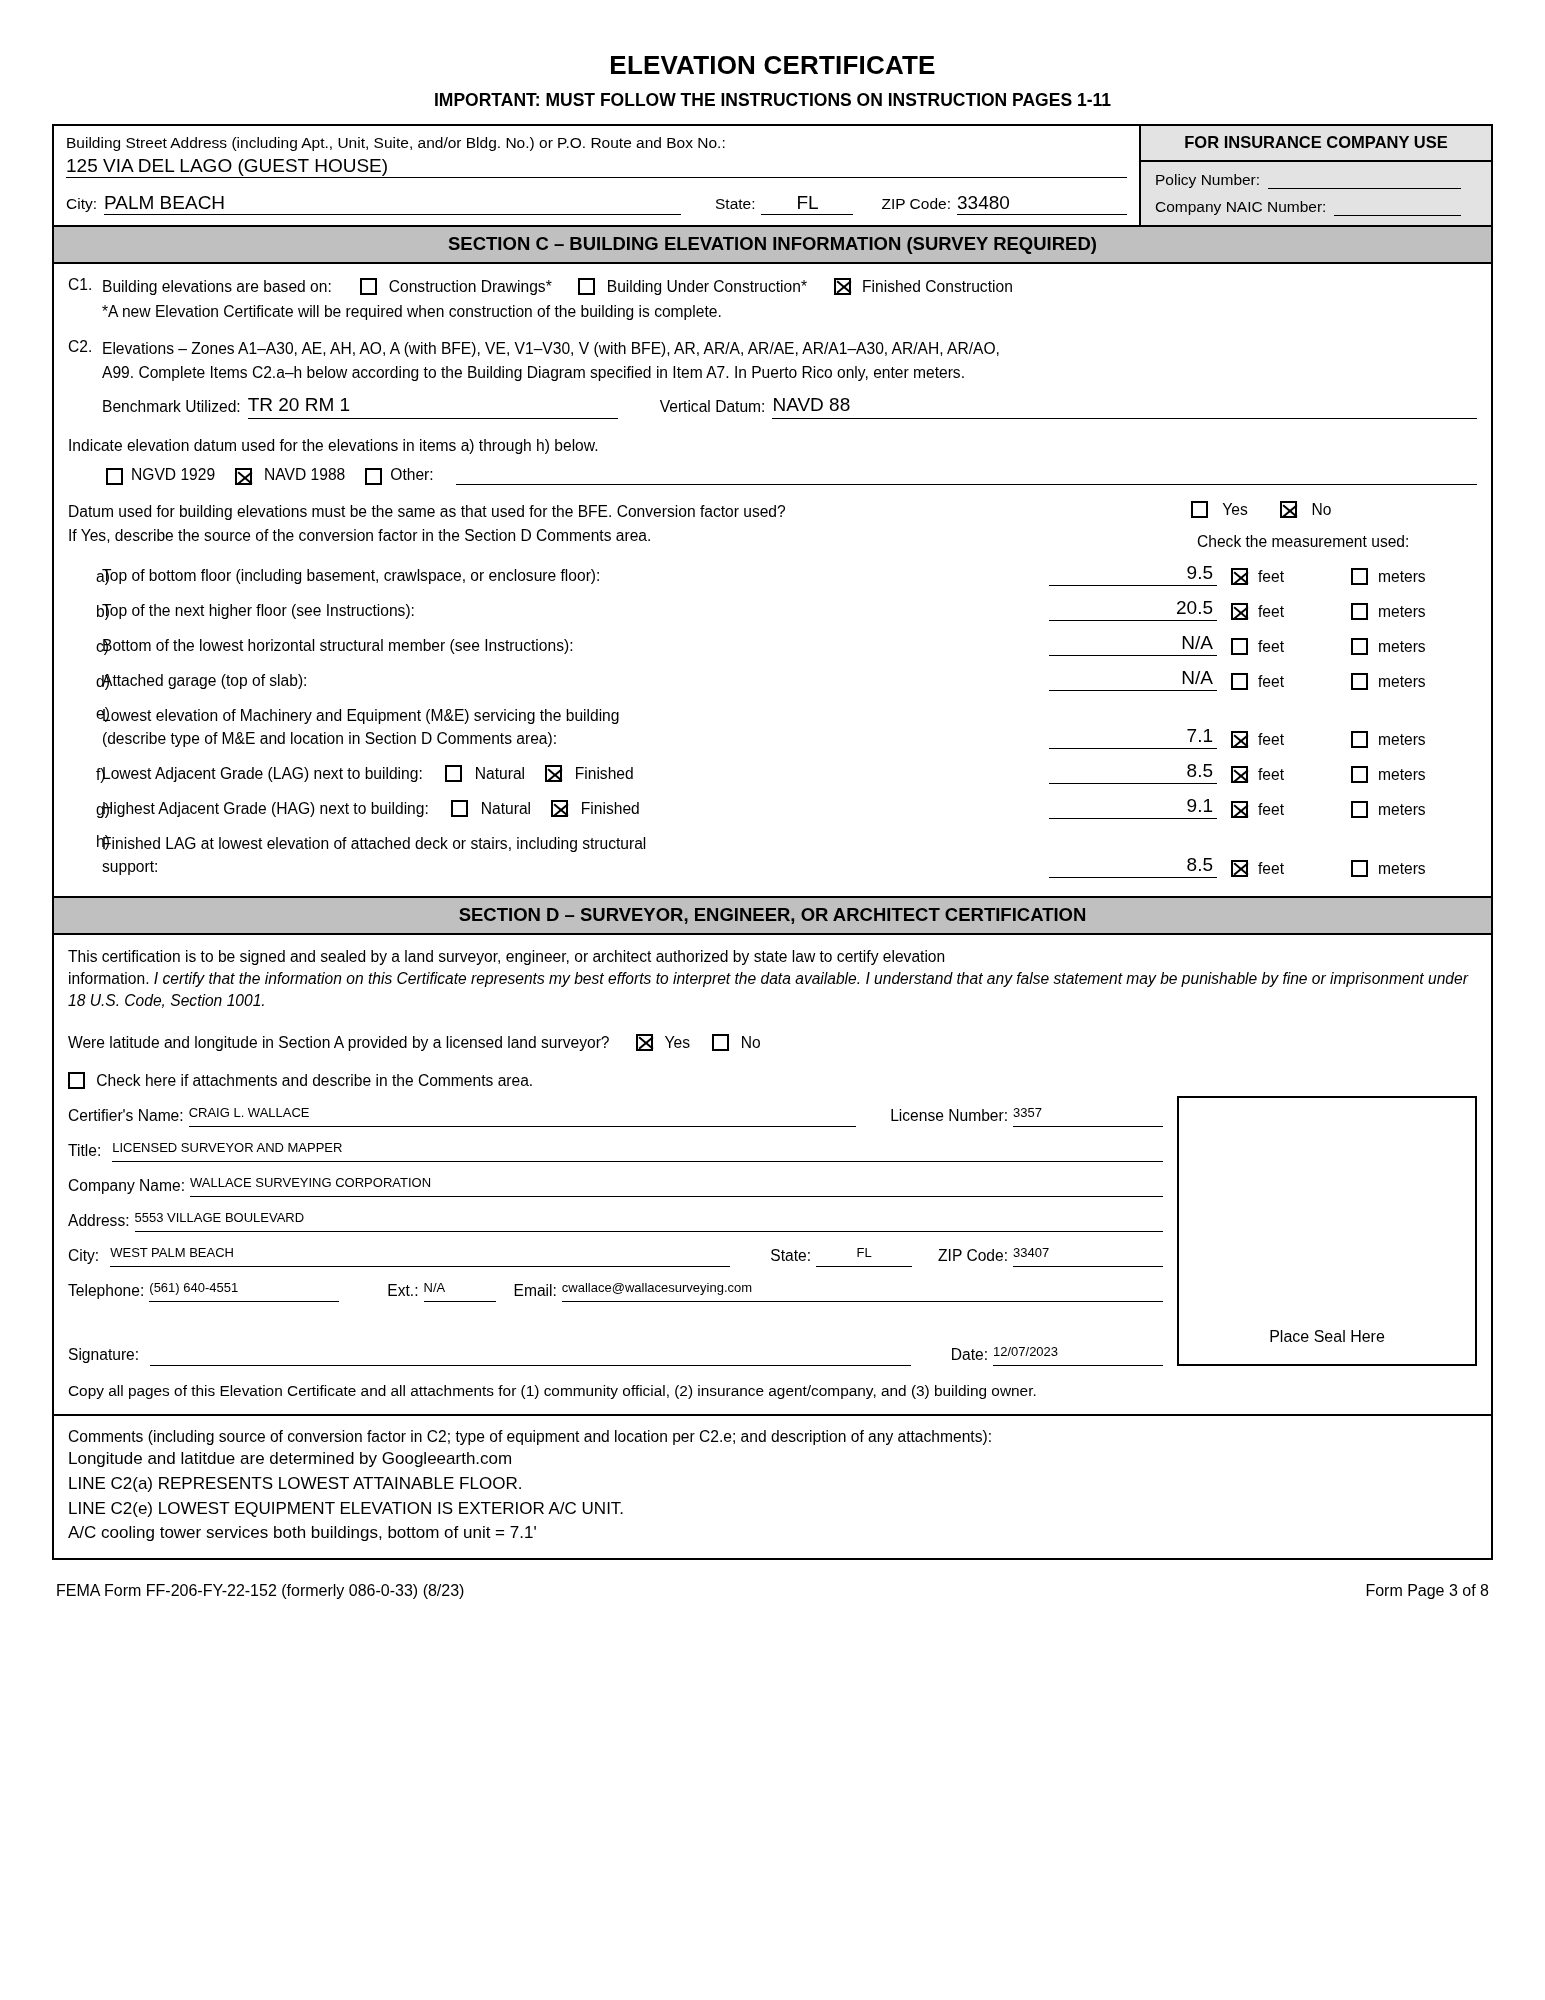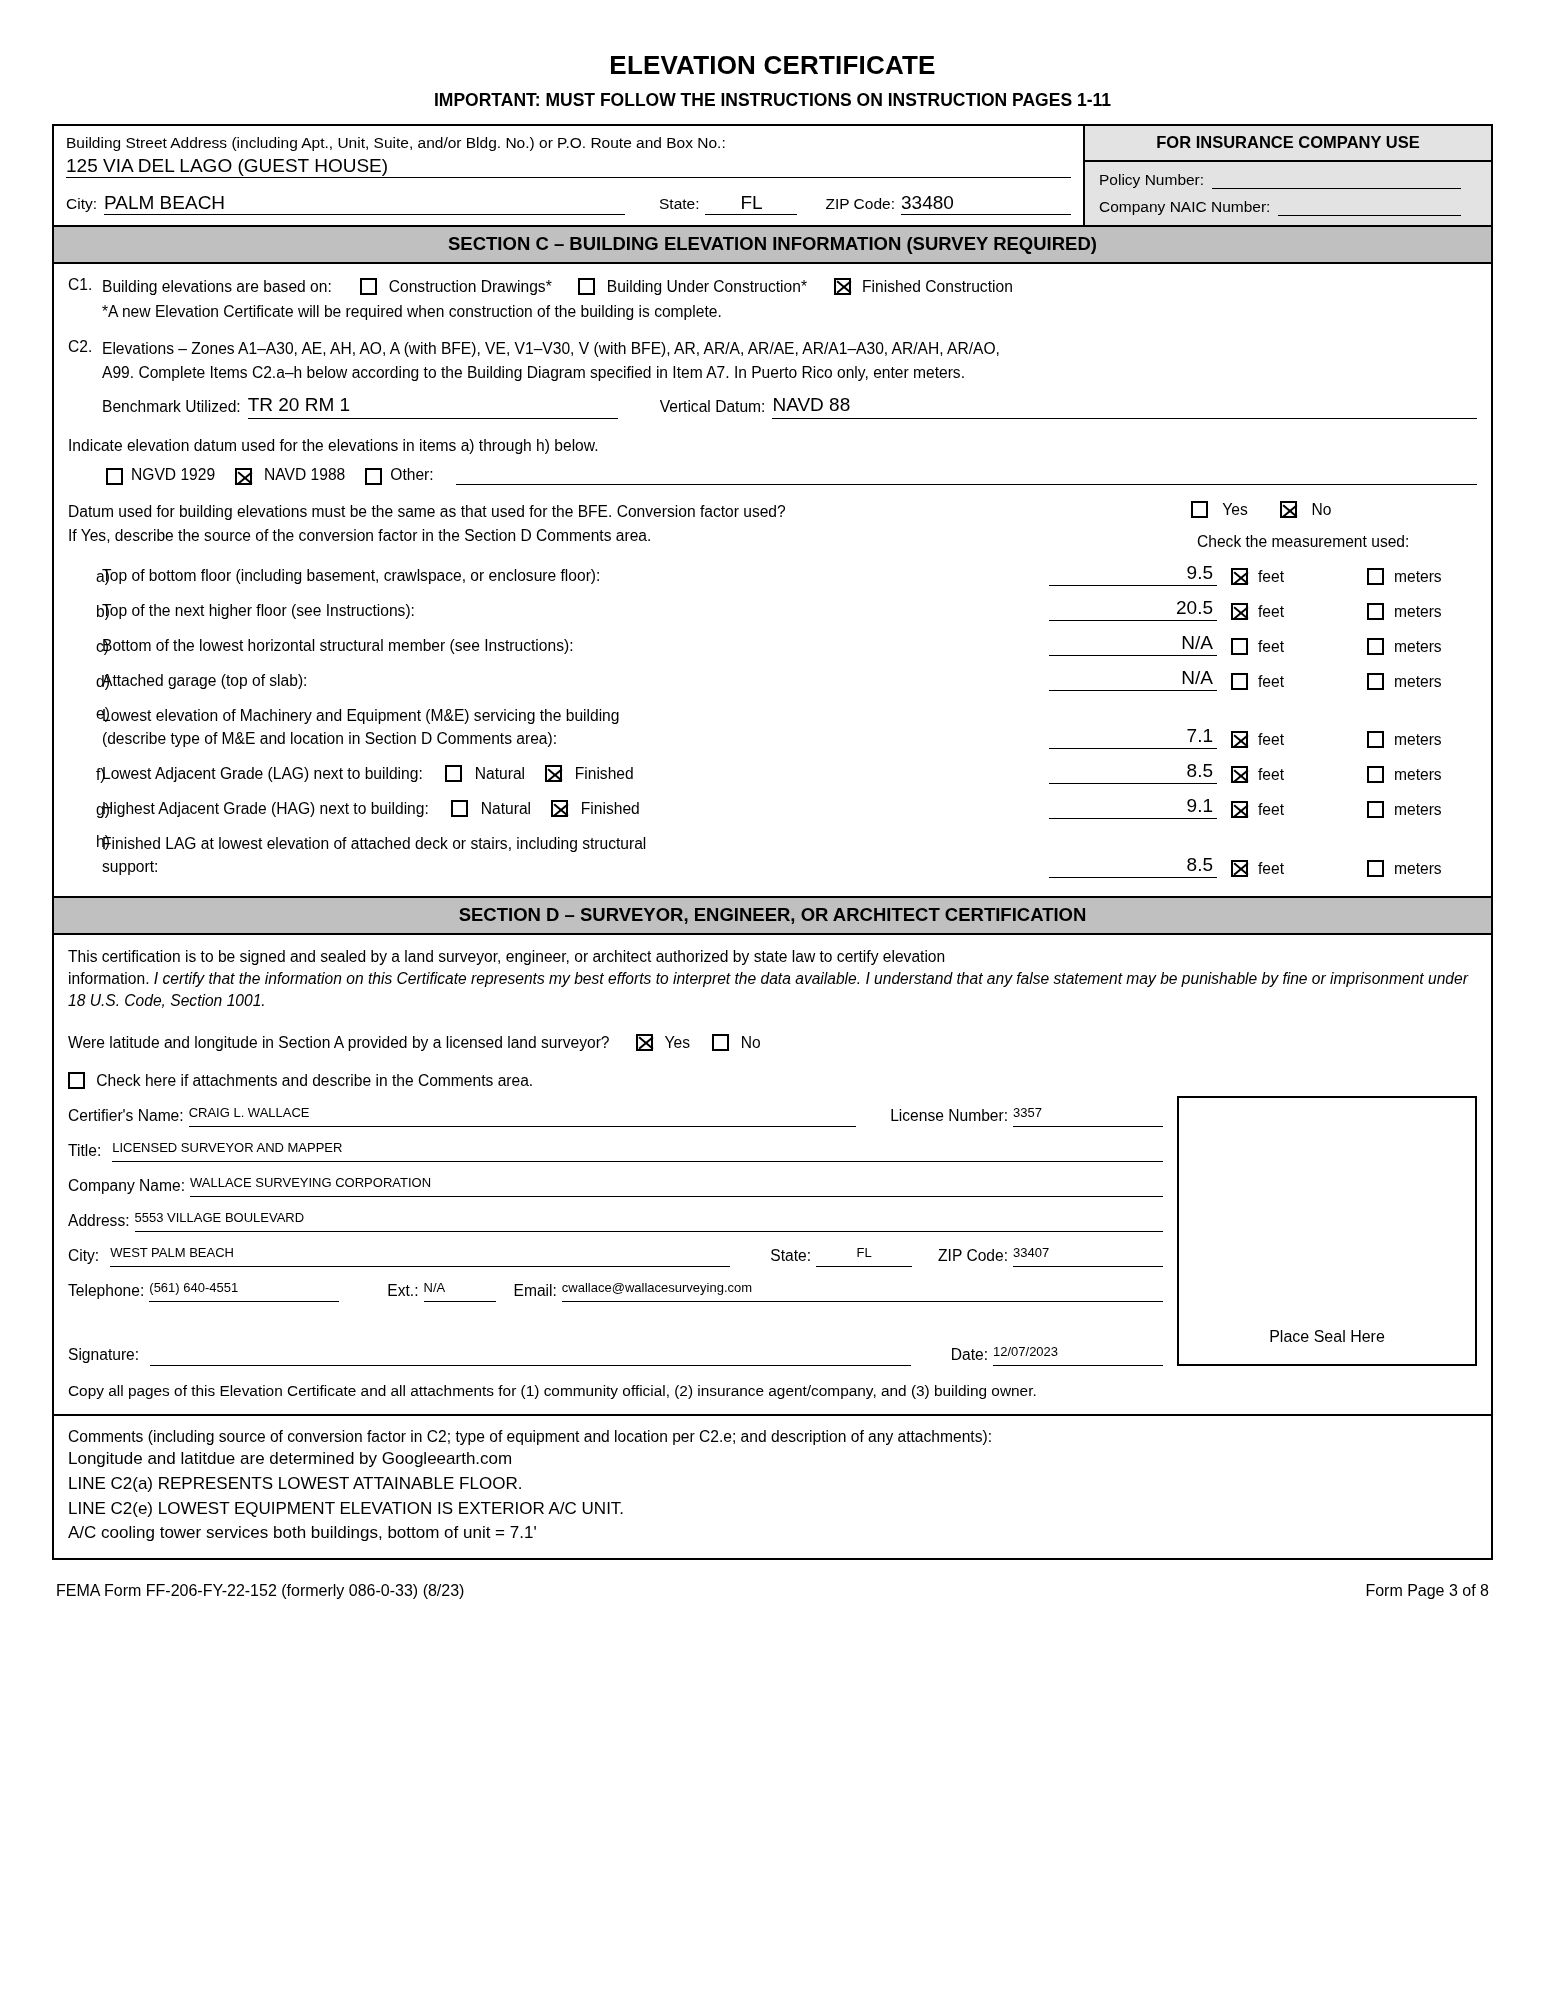--- a/index.html
+++ b/index.html
@@ -16,21 +16,21 @@
   
   .doc-title { text-align:center; font-size:26px; font-weight:bold; letter-spacing:.2px; margin-top:14px; }
   .doc-sub   { text-align:center; font-size:17.5px; font-weight:bold; margin-top:9px; margin-bottom:13px; }
 
   
   .frame { border:2.5px solid #000; }
   .row { display:flex;border-radius:14px; }
 
   
   .addr-left { flex:1 1 auto; padding:8px 12px 10px 12px; }
-  .addr-right{ width:408px; border-left:2.5px solid #000; background:#e3e3e3; }
+  .addr-right{ width:352px; border-left:2.5px solid #000; background:#e3e3e3; }
 
   .lbl { font-size:15.5px; }
   .val { font-size:19px; }
 
   .fieldline { border-bottom:1.6px solid #000; display:inline-block; vertical-align:bottom; }
   .ul-row { display:flex; align-items:flex-end; }
 
   .ins-title { text-align:center; font-weight:bold; font-size:16.5px; padding:7px 0 8px; border-bottom:2.5px solid #000; }
   .ins-row { display:flex; align-items:flex-end; padding:9px 30px 0 14px; font-size:15.5px; }
   .ins-row .ln { flex:1; border-bottom:1.6px solid #000; height:17px; margin-left:8px; }
@@ -53,21 +53,21 @@
   .hang .tag { width:34px; flex:0 0 34px; font-size:15.6px; }
   .hang .txt { flex:1; font-size:15.6px; line-height:1.38; } .gap16 { height:16px; } .gap20 { height:20px; }
 
   
   .elev { display:flex; align-items:flex-end; margin-top:11px; }
   .elev .letter { width:34px; flex:0 0 34px; font-size:15.6px; padding-left:28px; }
   .elev .desc { flex:1 1 auto; font-size:15.6px; line-height:1.35; }
   .elev .numwrap { width:168px; flex:0 0 168px; border-bottom:1.6px solid #000; text-align:right;
                    font-size:19px; padding-right:4px; padding-bottom:1px; }
   .elev .units { width:260px; flex:0 0 260px; display:flex; align-items:center; font-size:15.6px; padding-left:14px; }
-  .elev .units .u1 { width:136px; }
+  .elev .units .u1 { width:120px; }
   .elev .units .cb { margin-right:10px; }
 
   .meas-head { text-align:right; font-size:15.6px; font-weight:normal; padding-right:6px; }
 
   .ynrow { display:flex; align-items:flex-start; }
   .ynrow .left { flex:1; font-size:15.6px; line-height:1.4; }
   .ynrow .right { width:300px; flex:0 0 300px; font-size:15.6px; padding-left:14px; }
 
   
   .dtext { font-size:15.6px; line-height:1.42; }

